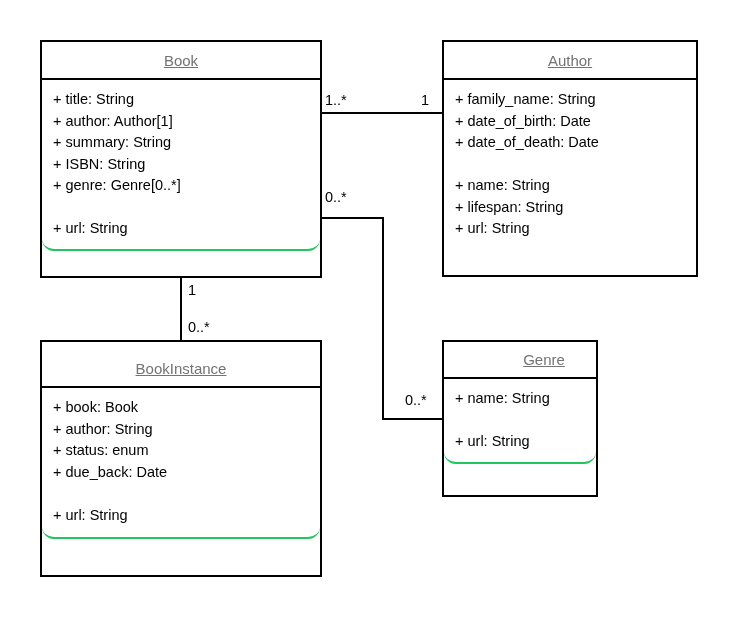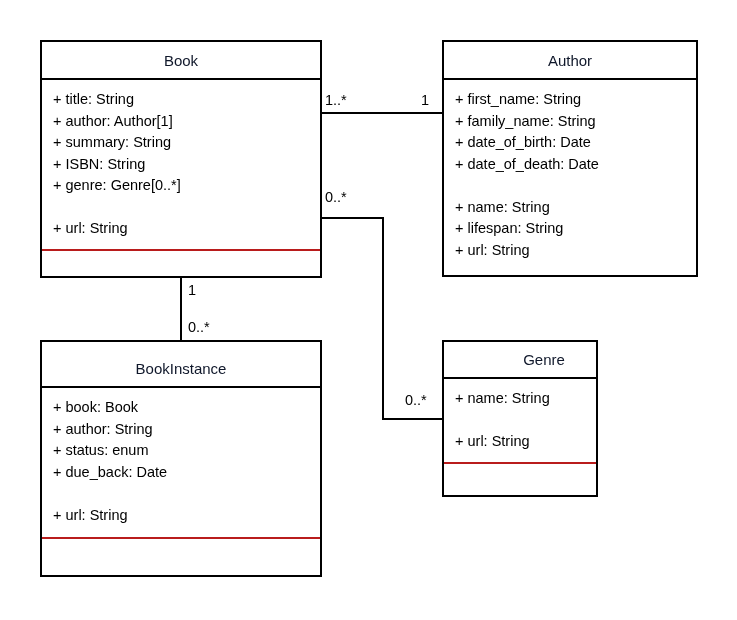--- a/index.html
+++ b/index.html
@@ -25,37 +25,39 @@
     border: 2px solid #000000;
     background: #ffffff;
     display: flex;
     flex-direction: column;
     z-index: 3;
   }
   .class-name {
     box-sizing: border-box;
     text-align: center;
     font-size: 15px;
-    color: #0f172a;
+    color: #737373;
     line-height: 1;
     display: flex;
     align-items: center;
     justify-content: center;
     flex: 0 0 auto;
     border-bottom: 2px solid #000000;
+    text-decoration: underline;
   }
   .class-attrs {
     box-sizing: border-box;
     padding: 9px 10px 9px 11px;
     flex: 1 1 auto;
     display: flex;
     flex-direction: column;
   }
   .class-attrs.bordered {
-    border-bottom: 2px solid #b91c1c;
+    border-bottom: 2px solid #22c55e;
+    border-radius: 12px;
   }
   .attr {
     font-size: 14.5px;
     color: #000000;
     line-height: 21.5px;
     white-space: pre;
   }
   .attr.spacer {
     height: 21.5px;
   }
@@ -121,21 +123,20 @@
       <div class="attr">+ genre: Genre[0..*]</div>
       <div class="attr spacer"></div>
       <div class="attr">+ url: String</div>
     </div>
     <div class="class-methods" style="height:31px;"></div>
   </div>
 
   <div class="uml-class" id="class-author" style="left:442px; top:40px; width:256px; height:237px;">
     <div class="class-name" style="height:38px;text-align:center;">Author</div>
     <div class="class-attrs">
-      <div class="attr">+ first_name: String</div>
       <div class="attr">+ family_name: String</div>
       <div class="attr">+ date_of_birth: Date</div>
       <div class="attr">+ date_of_death: Date</div>
       <div class="attr spacer"></div>
       <div class="attr">+ name: String</div>
       <div class="attr">+ lifespan: String</div>
       <div class="attr">+ url: String</div>
     </div>
   </div>
 

